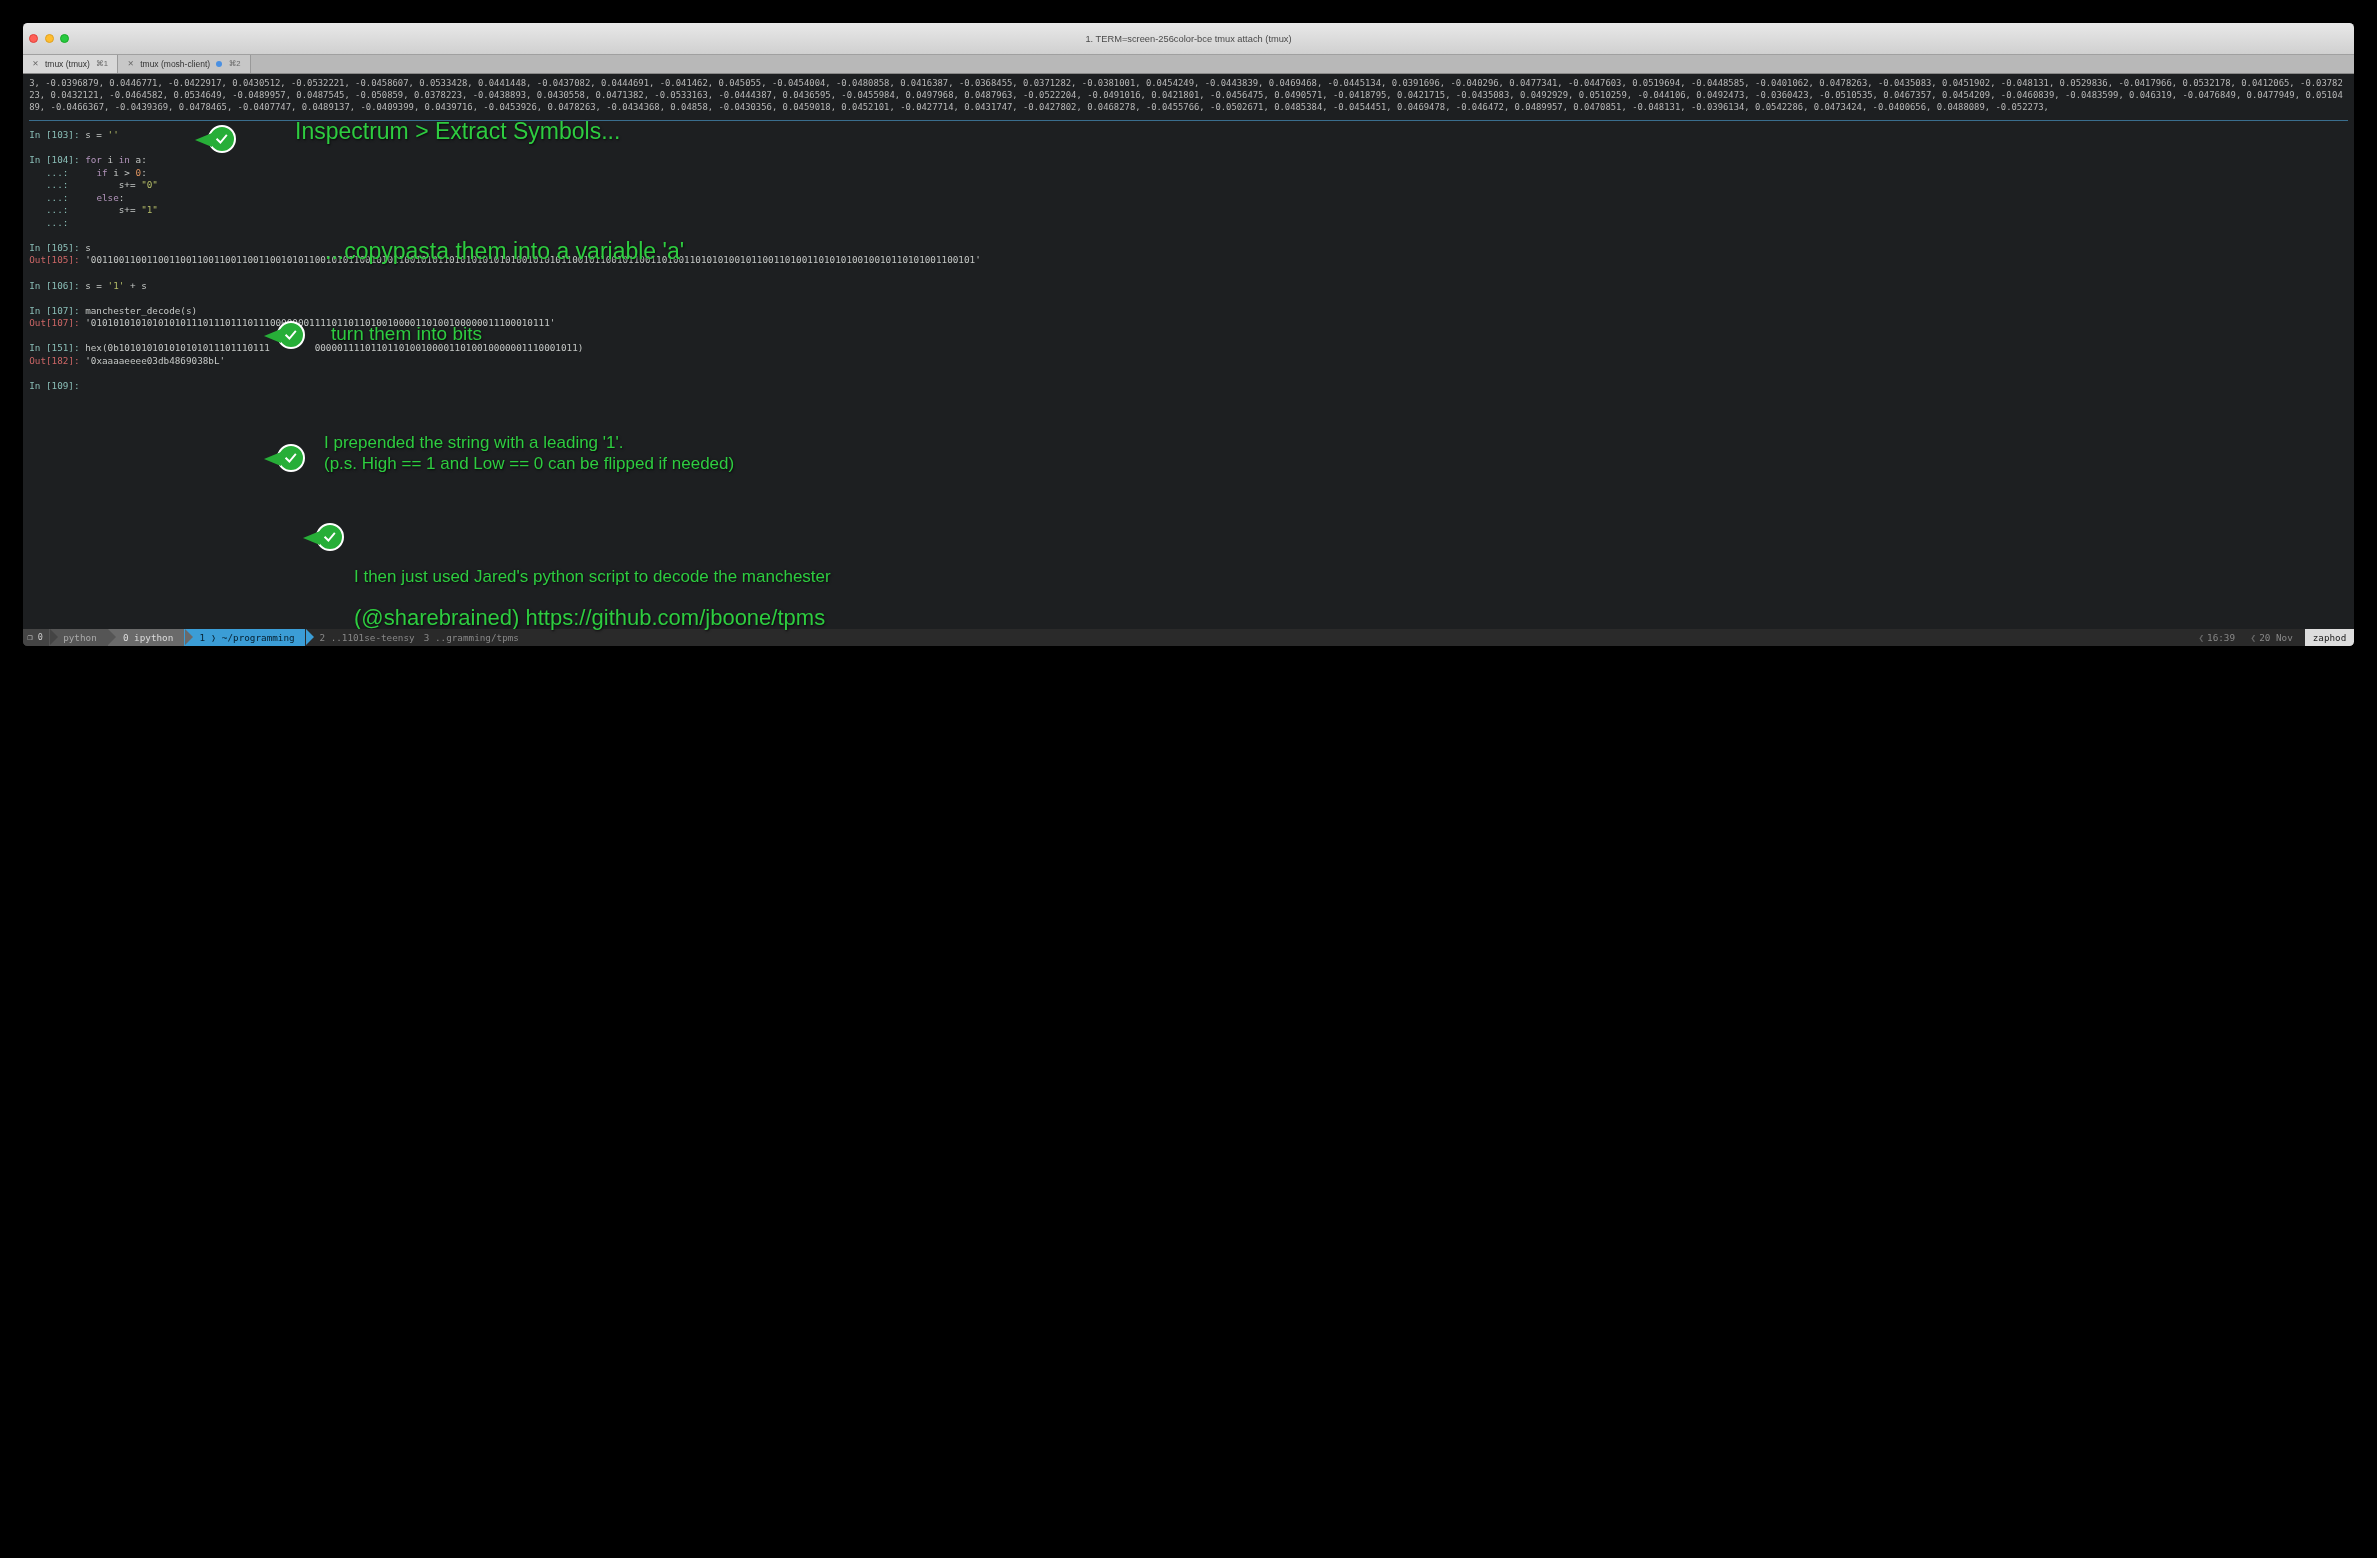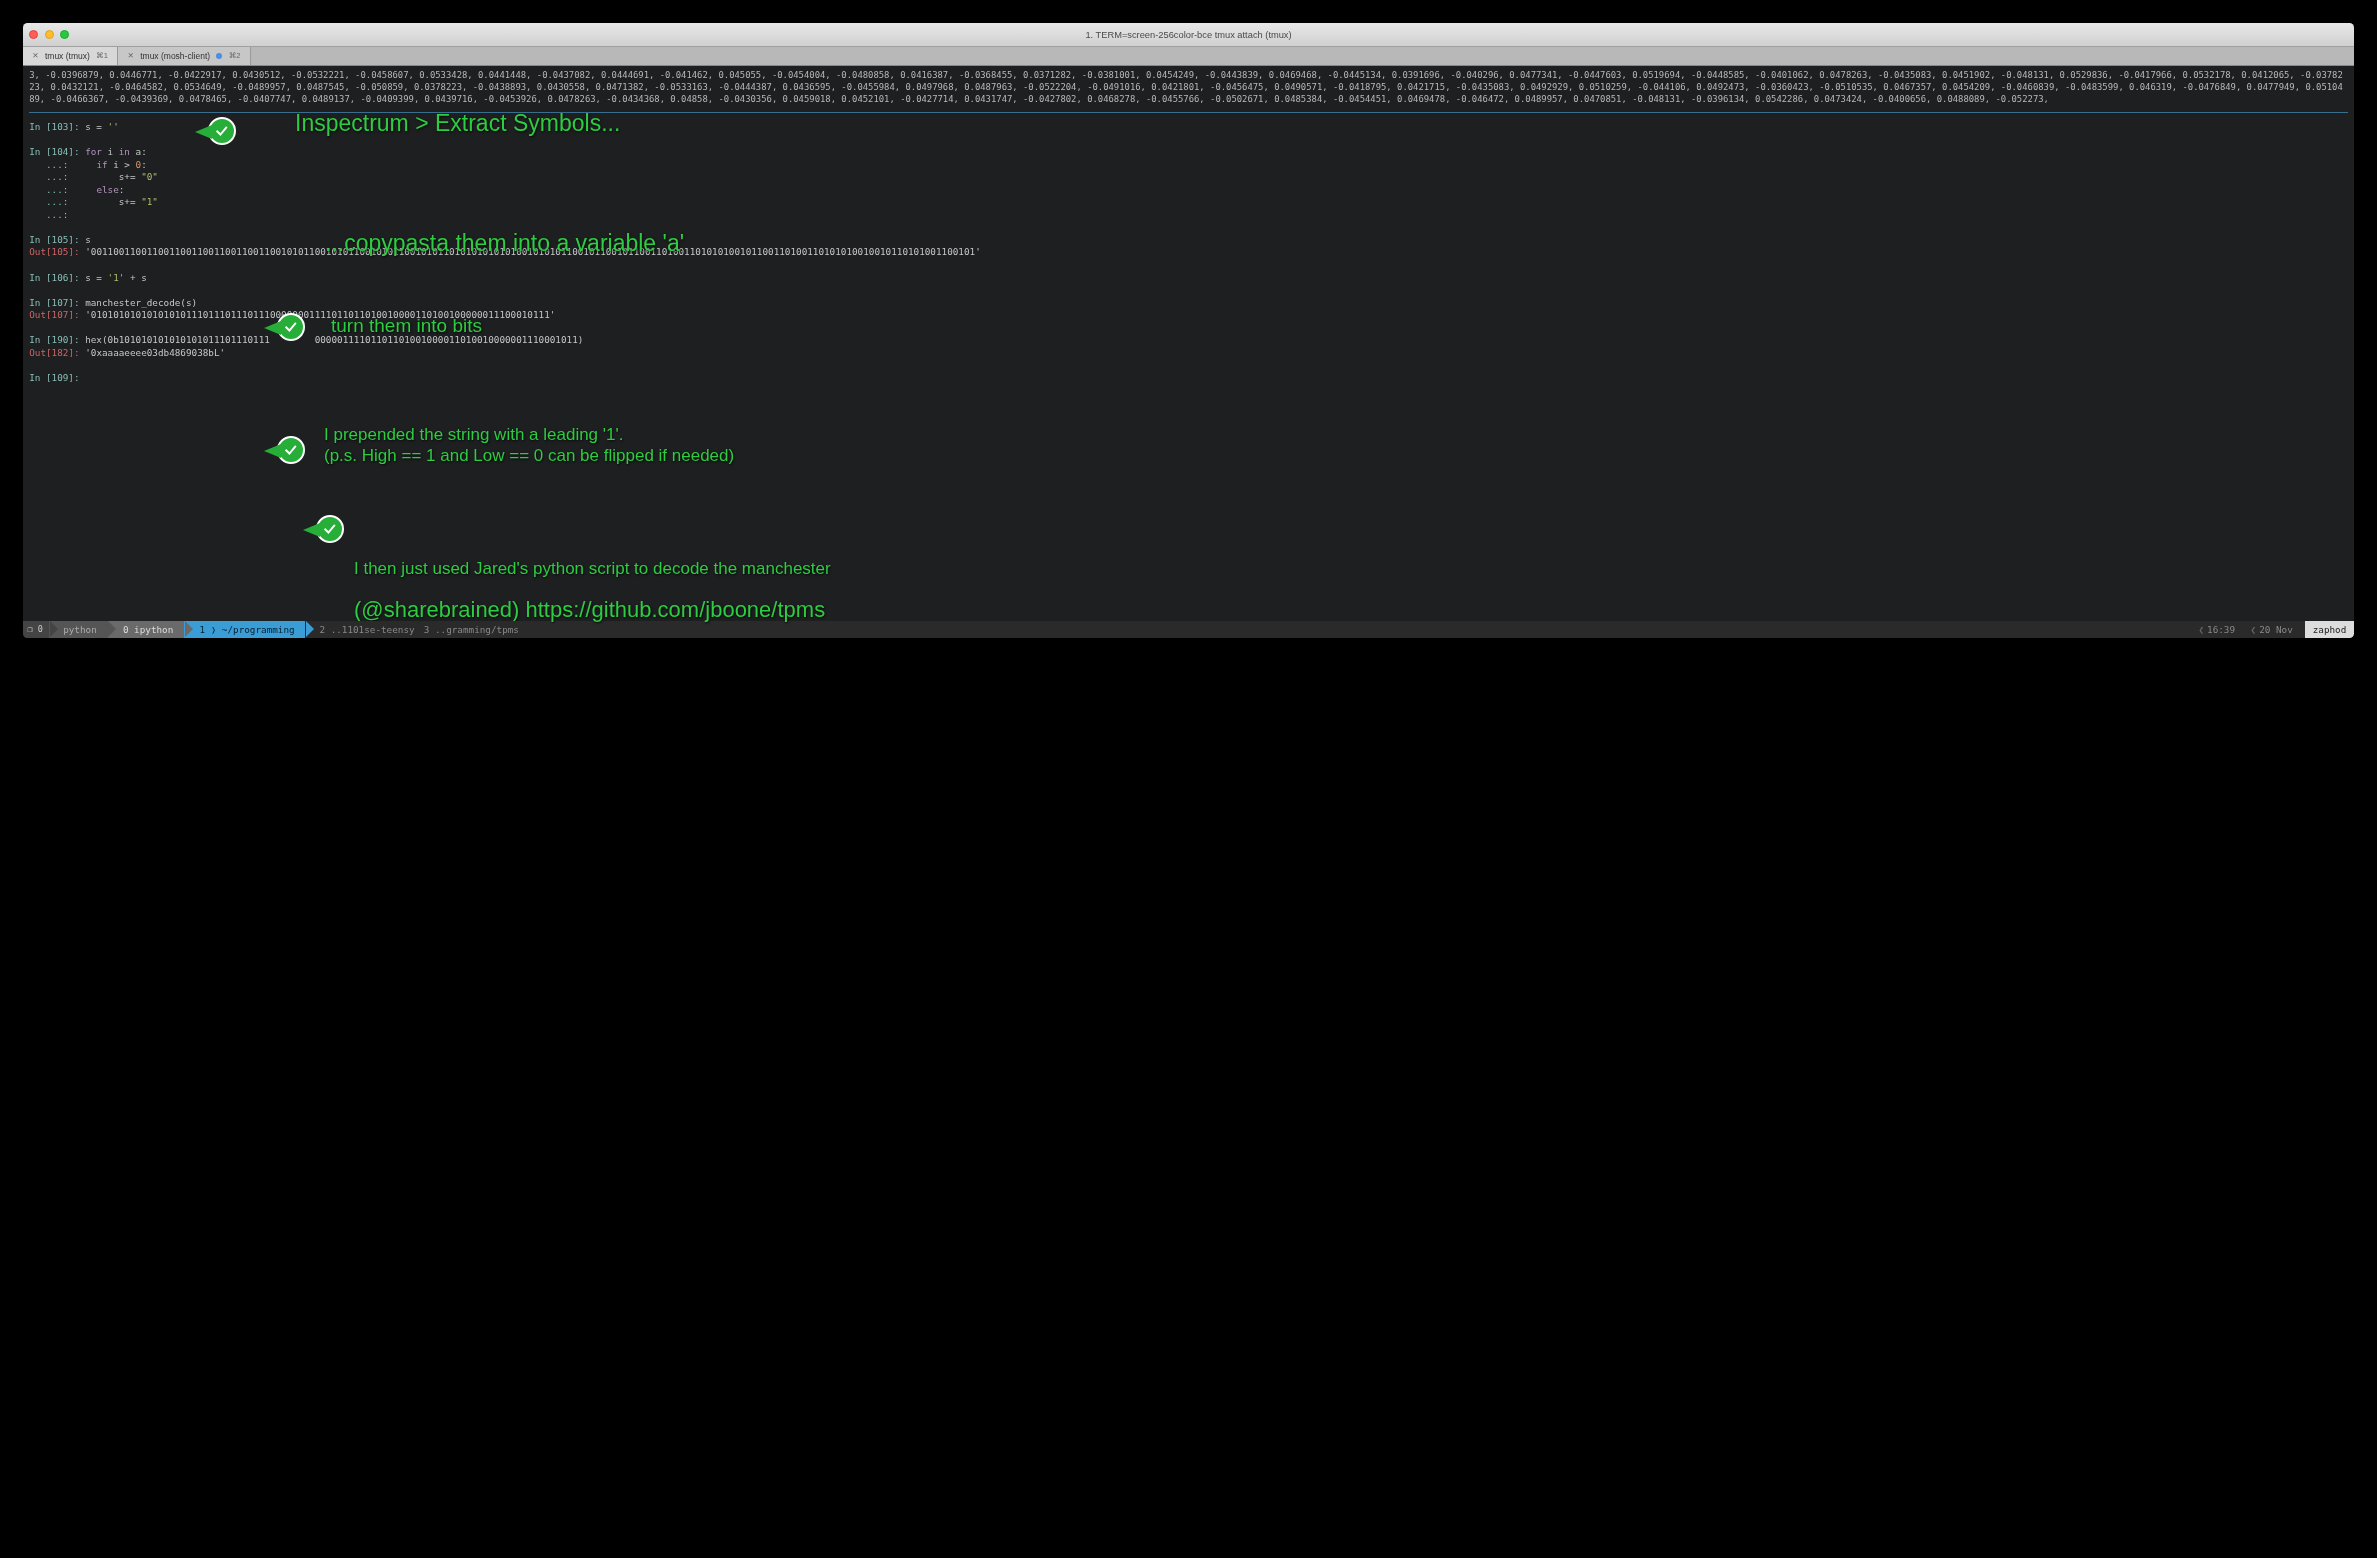--- a/index.html
+++ b/index.html
@@ -11,21 +11,21 @@
       padding: 23px;
     }
     .window {
       background: #1d1f21;
       border-radius: 4.6px;
       overflow: hidden;
       box-shadow: 0 7.7px 31px rgba(0,0,0,0.6);
     }
     .titlebar {
       background: linear-gradient(#e8e8e8, #d0d0d0);
-      height: 24px;
+      height: 32px;
       display: flex;
       align-items: center;
       padding: 0 4px;
       position: relative;
       border-bottom: 0.8px solid #a0a0a0;
     }
     .traffic-lights {
       display: flex;
       gap: 6.2px;
       position: absolute;
@@ -227,21 +227,21 @@
     <div class="ipython-line"><span class="out-prompt">Out[<span>105</span>]:</span> <span class="outval str">'00110011001100110011001100110011001010110010101100101011001010110101010101010010101011001011001011001101001101010100101100110100110101010010010110101001100101'</span></div>
     <br>
     
     <div class="ipython-line"><span class="in-prompt">In [106]:</span> <span class="code">s = <span class="str">'1'</span> + s</span></div>
     <br>
     
     <div class="ipython-line"><span class="in-prompt">In [107]:</span> <span class="code">manchester_decode(s)</span></div>
     <div class="ipython-line"><span class="out-prompt">Out[<span>107</span>]:</span> <span class="outval str">'0101010101010101011101110111011100000001111011011010010000110100100000011100010111'</span></div>
     <br>
     
-    <div class="ipython-line"><span class="in-prompt">In [190]:</span> <span class="code"><span>hex(0b101010101010101011101110111</span>&nbsp;&nbsp;&nbsp;&nbsp;&nbsp;&nbsp;&nbsp;&nbsp;<span>00000111101101101001000011010010000001110001011)</span></span></div>
+    <div class="ipython-line"><span class="in-prompt">In [151]:</span> <span class="code"><span>hex(0b101010101010101011101110111</span>&nbsp;&nbsp;&nbsp;&nbsp;&nbsp;&nbsp;&nbsp;&nbsp;<span>00000111101101101001000011010010000001110001011)</span></span></div>
     <div class="ipython-line"><span class="out-prompt">Out[<span>182</span>]:</span> <span class="outval str">'0xaaaaeeee03db4869038bL'</span></div>
     <br>
     
     <div class="ipython-line"><span class="in-prompt">In [109]:</span> </div>
 
     
     <div class="check-badge" style="left:185px; top:51px;">
       <svg viewBox="0 0 24 24" fill="none" stroke="#fff" stroke-width="3">
           <polyline points="4,12 10,18 20,6"></polyline>
         </svg>

